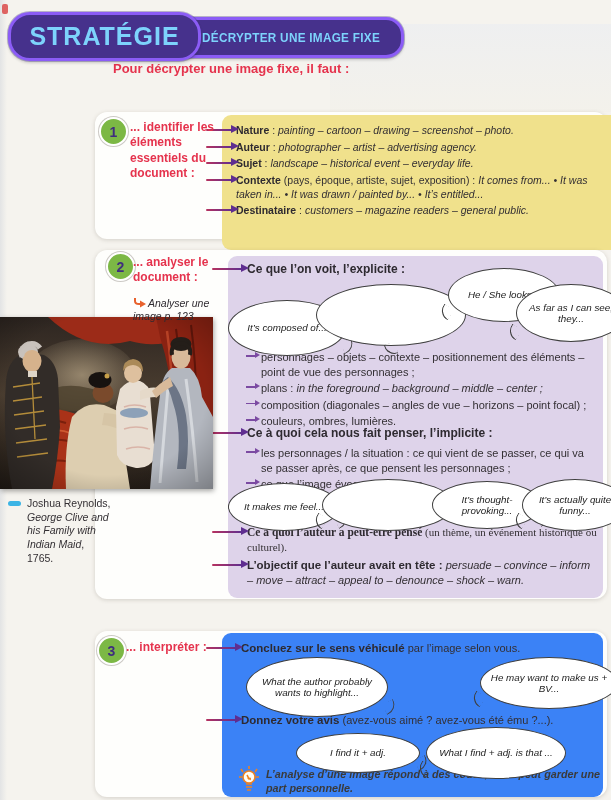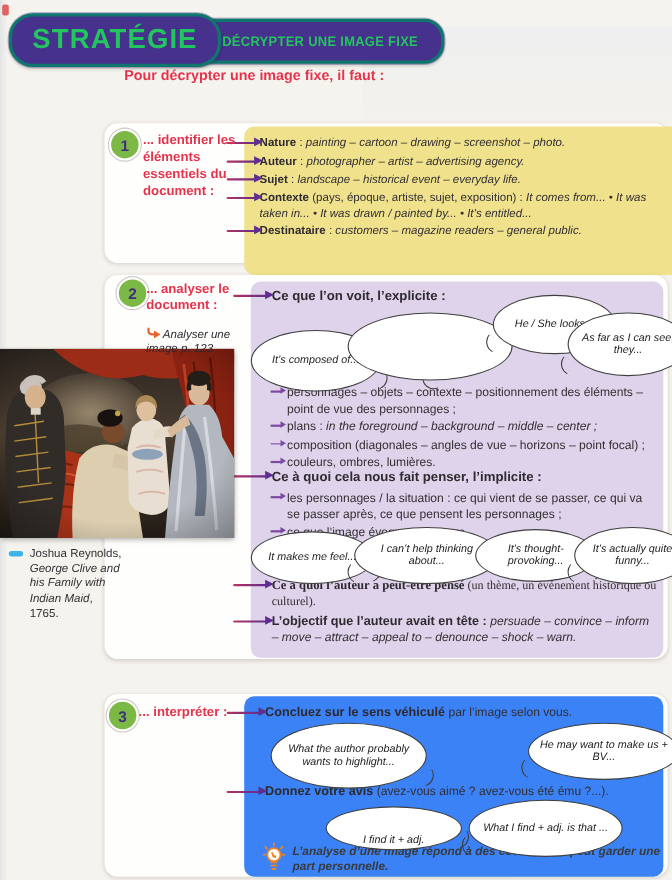--- a/index.html
+++ b/index.html
@@ -4,21 +4,21 @@
 <style>
   html,body{margin:0;padding:0;}
   body{width:611px;height:800px;position:relative;background:#f5f3ee;font-family:"Liberation Sans",sans-serif;overflow:hidden;color:#332f33;}
 
   
   .edge-left{position:absolute;left:0;top:0;width:7px;height:100%;background:linear-gradient(90deg,#ccd1d9,rgba(255,255,255,0));opacity:.45;}
   .corner-mark{position:absolute;left:2px;top:4px;width:6px;height:10px;background:#d94040;border-radius:2px;opacity:.8;}
   .ghost{position:absolute;left:330px;top:24px;width:281px;height:88px;background:linear-gradient(#e9ecf2,#f2f0e9);opacity:.55;}
 
   
-  .badge{position:absolute;background:#46318c;border:3px solid #0f766e;border-radius:22px;display:flex;align-items:center;justify-content:center;color:#22c55e;font-weight:bold;box-shadow:0 0 0 1px rgba(70,60,130,.35),0 2px 3px rgba(0,0,0,.18);white-space:nowrap;}
+  .badge{position:absolute;background:#46318c;border:3px solid #8b5cf6;border-radius:22px;display:flex;align-items:center;justify-content:center;color:#7dd3fc;font-weight:bold;box-shadow:0 0 0 1px rgba(70,60,130,.35),0 2px 3px rgba(0,0,0,.18);white-space:nowrap;}
   .b1{left:8px;top:12px;width:187px;height:43px;font-size:25px;letter-spacing:1px;z-index:3;}
   .b2{left:136px;top:17px;width:208px;height:35px;font-size:12.5px;letter-spacing:.3px;z-index:2;padding-left:54px;border-radius:18px;}
   .b2 span{display:inline-block;transform:scaleX(.94);transform-origin:left center;}
   .intro{position:absolute;left:113px;top:61px;color:#e5334d;font-weight:bold;font-size:13px;}
 
   
   .panel{position:absolute;left:95px;width:512px;background:#fefefc;border-radius:12px;box-shadow:0 1px 4px rgba(80,70,55,.20);}
   .p1{top:112px;height:127px;}
   .p2{top:250px;height:349px;}
   .p3{top:631px;height:166px;}
@@ -202,21 +202,20 @@
     <div class="li"><span class="sarrow"></span><span>les personnages / la situation : ce qui vient de se passer, ce qui va se passer après, ce que pensent les personnages ;</span></div>
     <div class="li"><span class="sarrow"></span><span>ce que l’image évoque pour vous.</span></div>
   </div>
 
   <div class="bub" style="left:0px;top:227px;width:94px;height:40px;">
       <i class="tail t-br"></i>
       <span>It makes me feel...</span>
     </div>
   <div class="bub" style="left:94px;top:223px;width:114px;height:44px;">
       <i class="tail t-bl"></i>
-      <span>I can’t help thinking about...</span>
     </div>
   <div class="bub" style="left:204px;top:225px;width:92px;height:40px;">
       <i class="tail t-br"></i>
       <span>It’s thought-provoking...</span>
     </div>
   <div class="bub" style="left:294px;top:223px;width:88px;height:44px;">
       <i class="tail t-bl"></i>
       <span>It’s actually quite funny...</span>
     </div>
 
@@ -237,21 +236,21 @@
       <i class="tail t-br"></i>
       <span>What the author probably wants to highlight...</span>
     </div>
   <div class="bub" style="left:258px;top:24px;width:120px;height:44px;">
       <i class="tail t-bl"></i>
       <span>He may want to make us + BV...</span>
     </div>
 
   <div class="para" style="top:80px;"><span class="larrow"></span><b>Donnez votre avis</b><span> (avez-vous aimé ? avez-vous été ému ?...).</span></div>
 
-  <div class="bub" style="left:74px;top:100px;width:106px;height:32px;align-items:flex-end;">
+  <div class="bub" style="left:74px;top:100px;width:106px;height:32px;">
       <i class="tail t-br"></i>
       <span>I find it + adj.</span>
     </div>
   <div class="bub" style="left:204px;top:94px;width:122px;height:44px;">
       <i class="tail t-bl"></i>
       <span>What I find + adj. is that ...</span>
     </div>
 
   <div class="tip">
     <svg class="bulb" width="22" height="28" viewBox="0 0 22 28">

